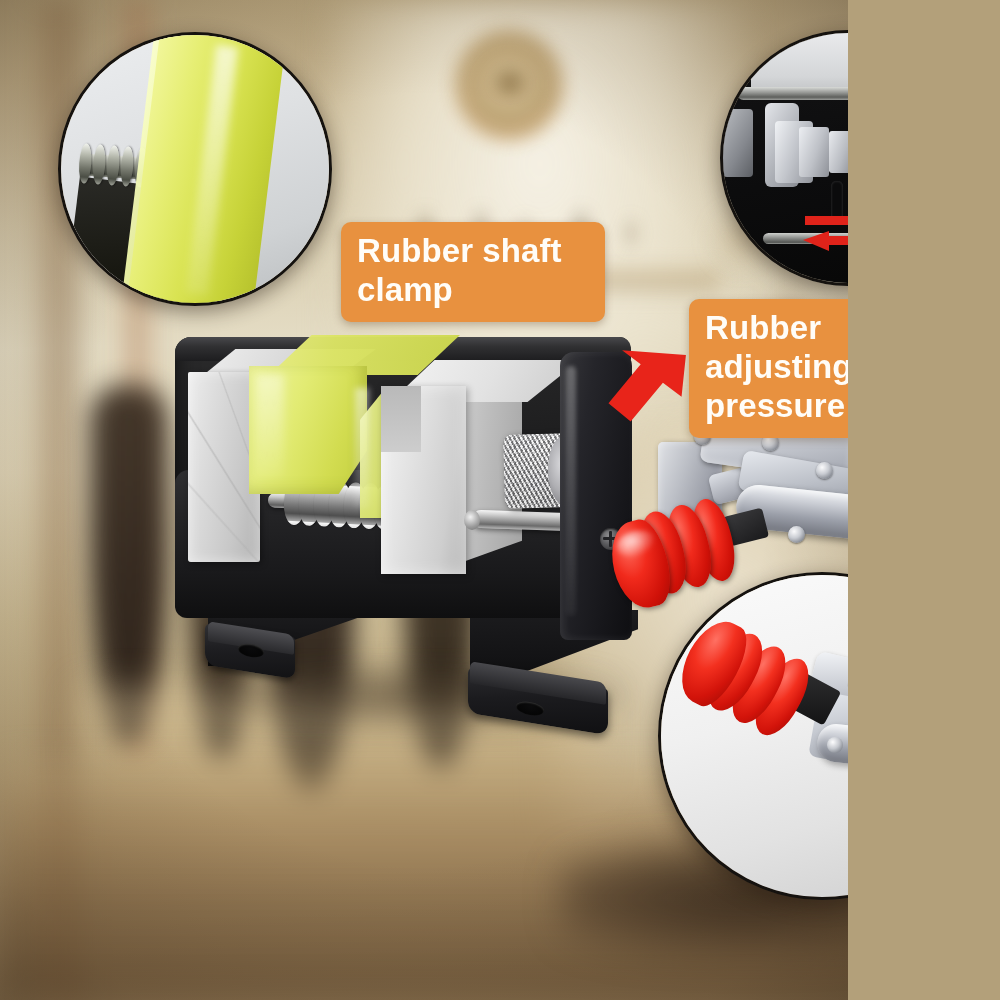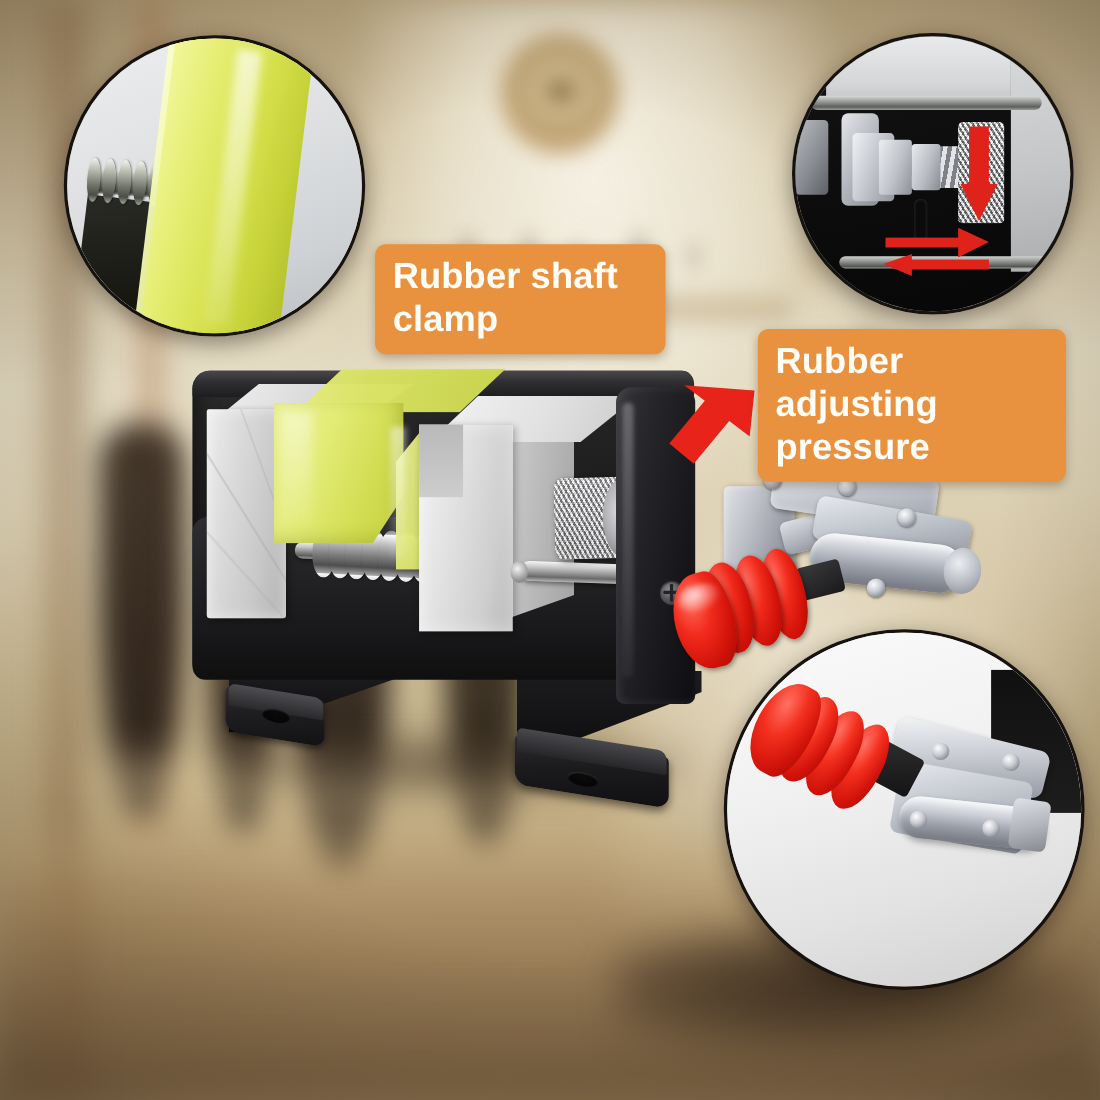--- a/index.html
+++ b/index.html
@@ -1,21 +1,21 @@
 <!DOCTYPE html>
 <html><head>
 <meta charset="utf-8">
 <style>
   html,body{margin:0;padding:0;}
   body{
     width:1000px;height:1000px;overflow:hidden;
     font-family:"Liberation Sans","DejaVu Sans",sans-serif;
     background:#b3a07a;
   }
-  #stage{position:relative;width:1000px;height:1000px;overflow:hidden;}
+  #stage{position:relative;width:848px;height:1000px;overflow:hidden;}
 
   
   .bg{position:absolute;inset:0;}
   .bg-base{
     position:absolute;inset:0;
     background:
       linear-gradient(178deg,#b6a37c 0%,#c2b08b 8%,#d7cbad 22%,#e4dcc4 34%,#ded3b6 46%,#cbbb95 60%,#bca87f 72%,#a7906a 86%,#8d7654 100%);
   }
   .bg-wall{
     position:absolute;left:330px;top:0;width:420px;height:470px;

